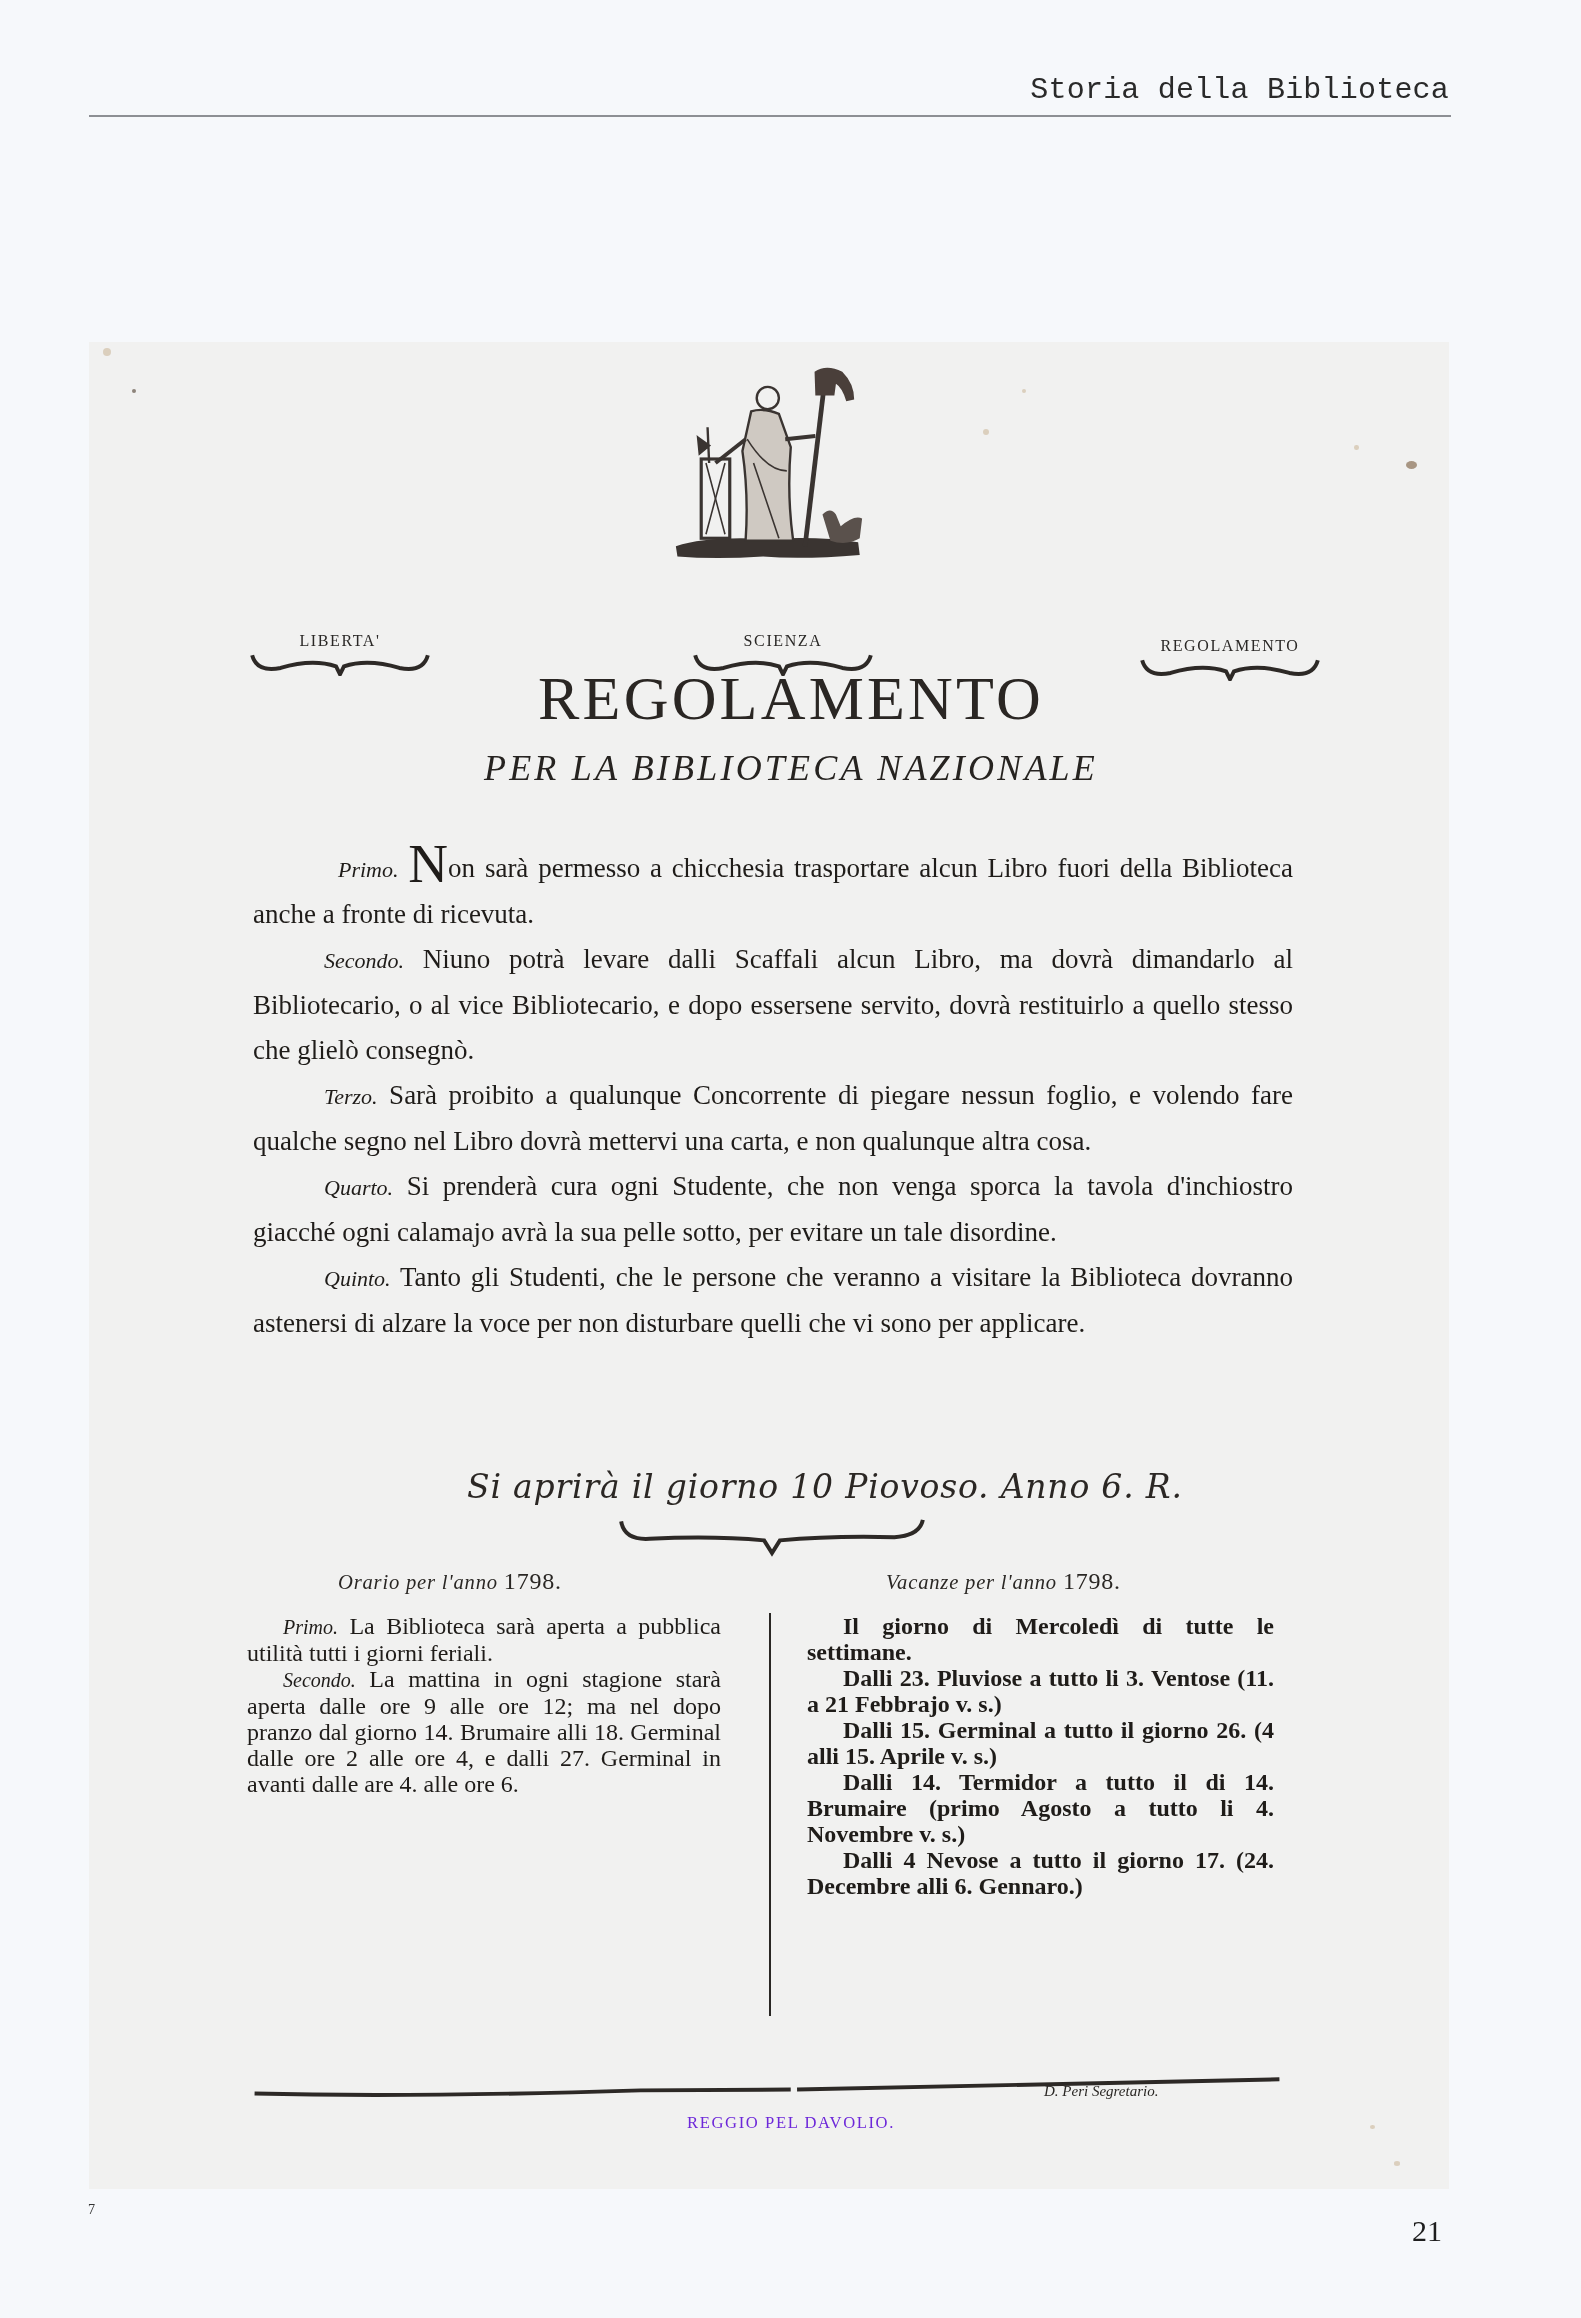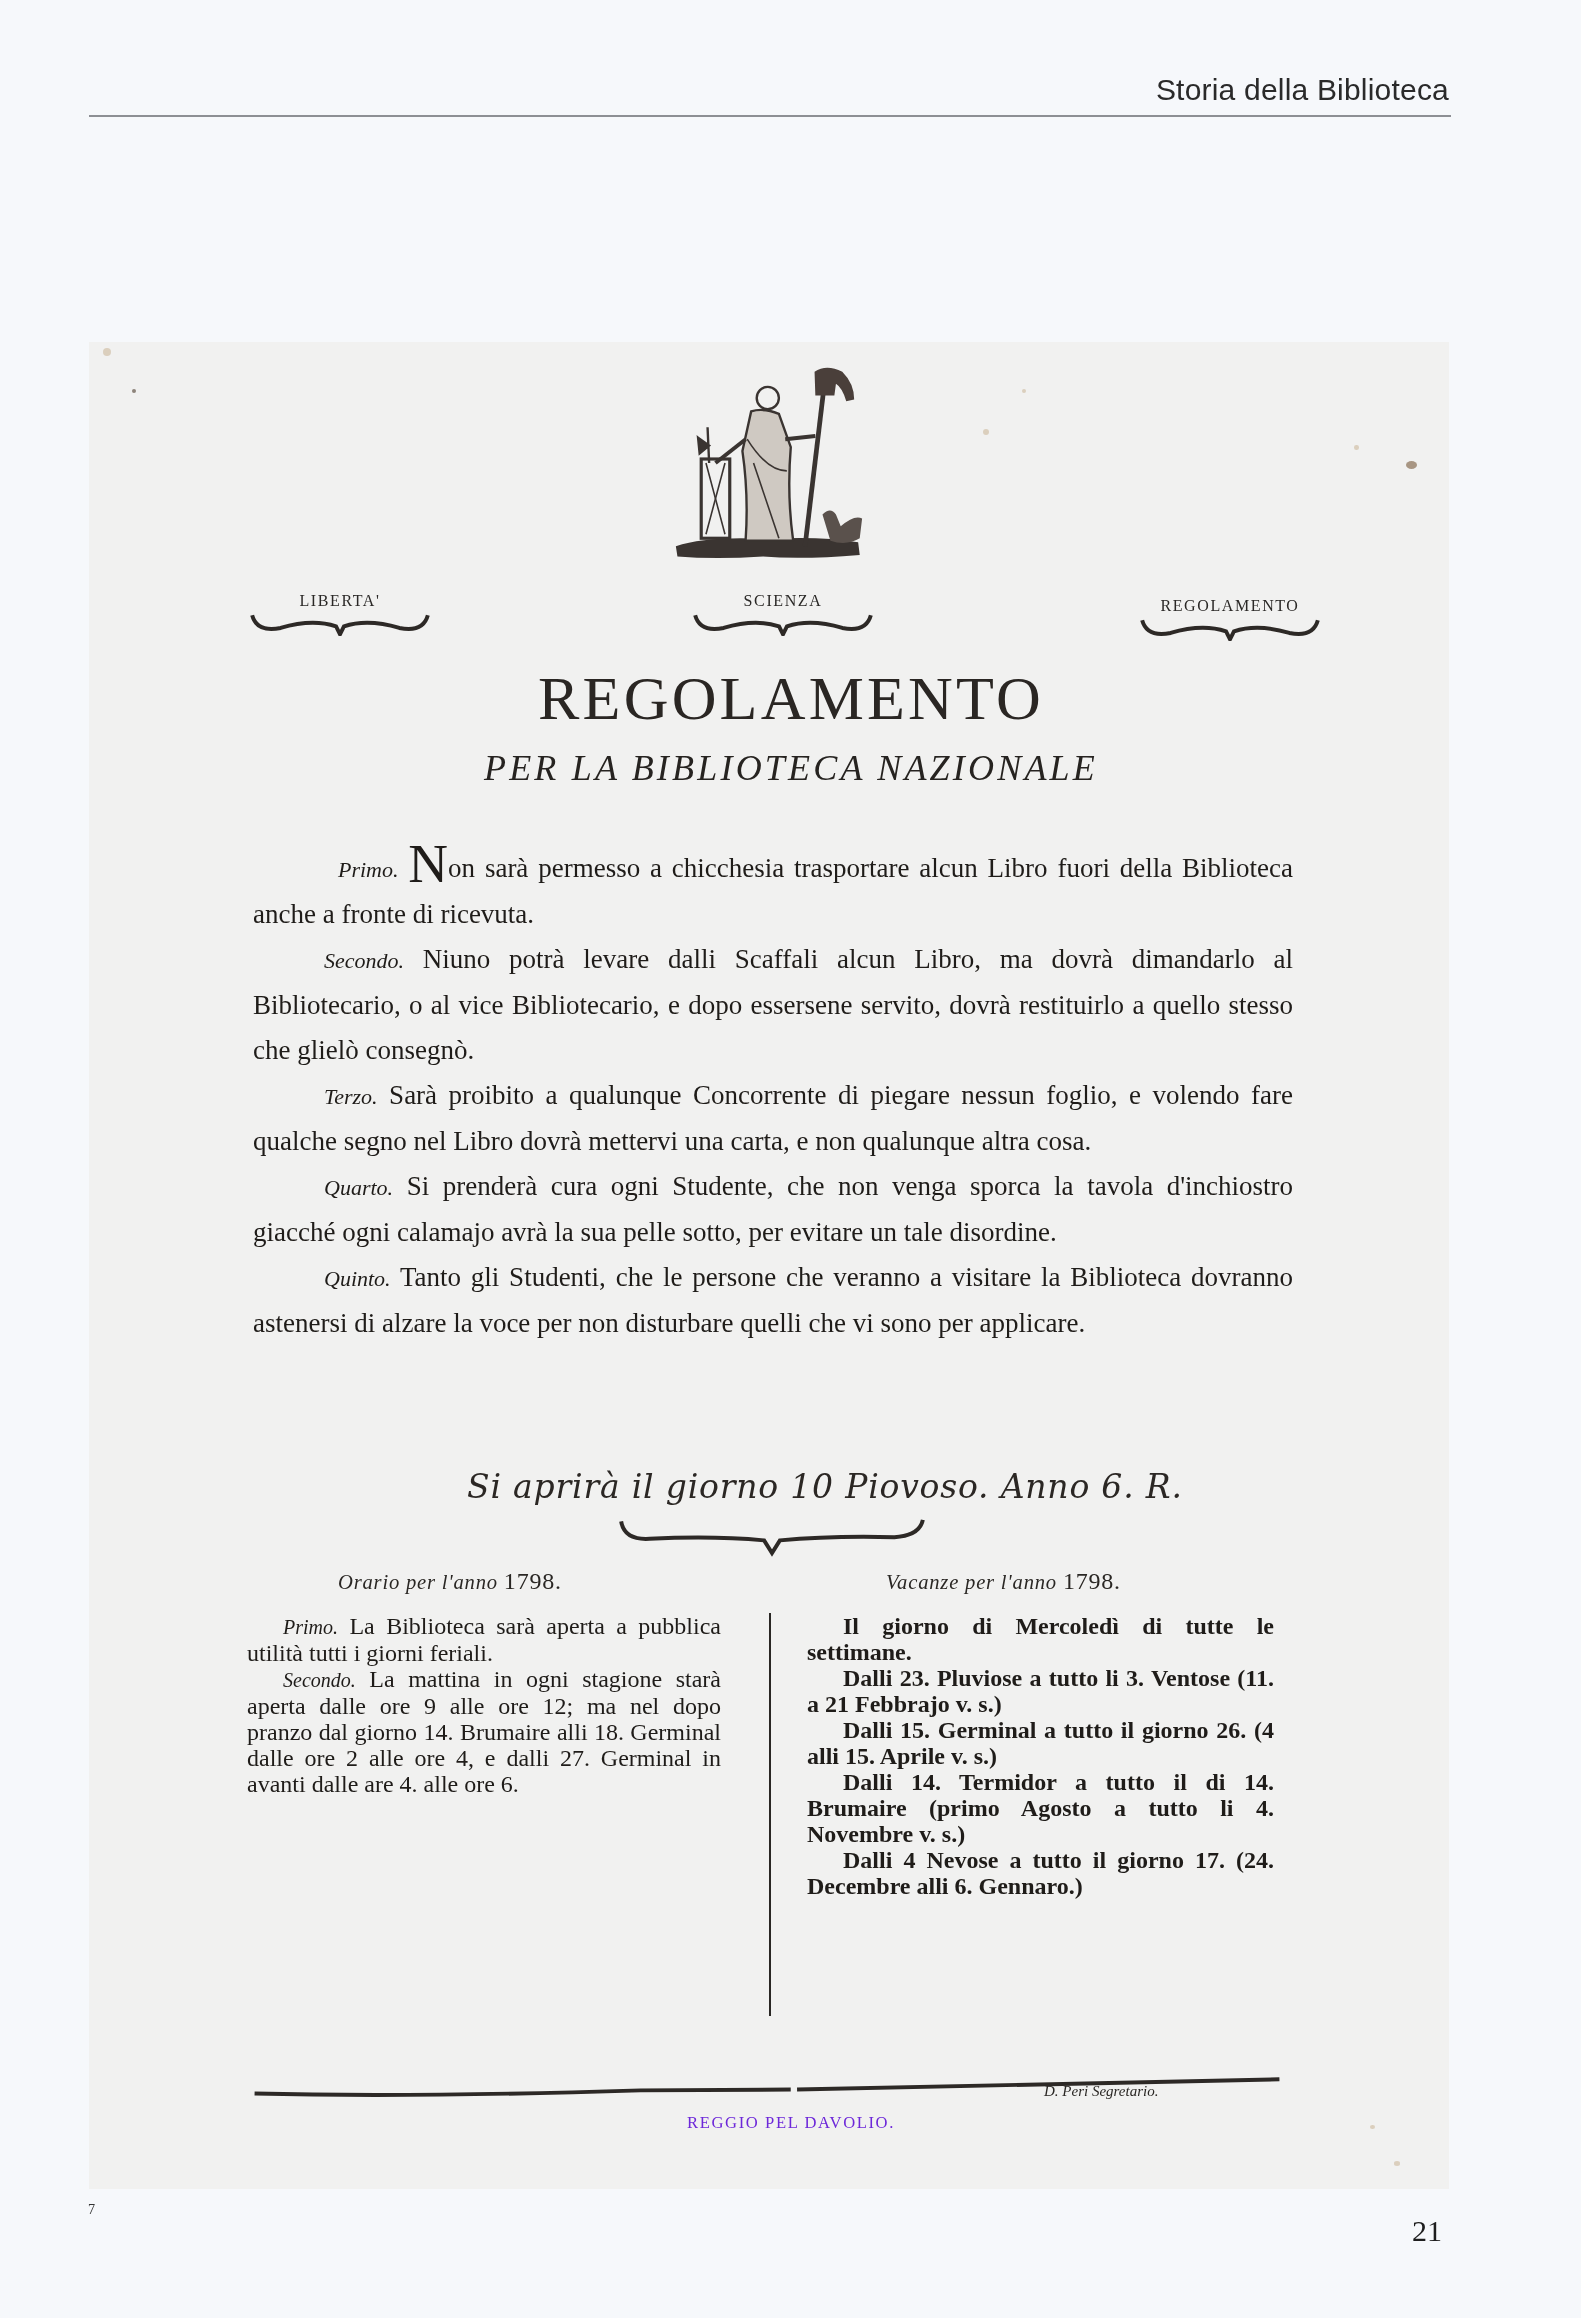--- a/index.html
+++ b/index.html
@@ -6,38 +6,38 @@
   body {
     width: 1582px; height: 2319px;
     background: #f6f8fb;
     position: relative;
     overflow: hidden;
     font-family: "DejaVu Serif", serif;
     color: #1d1b19;
   }
   .running-head {
     position: absolute; right: 133px; top: 73px;
-    font-family: Liberation Sans, sans-serif;
+    font-family: Liberation Mono, monospace;
     font-size: 30px; color: #2a2a2a; letter-spacing: 0.2px;
   }
   .head-rule {
     position: absolute; left: 89px; top: 115px; width: 1362px; height: 1.6px;
     background: #8d8f94;
   }
   .sheet {
     position: absolute; left: 89px; top: 342px; width: 1360px; height: 1847px;
     background: #f1f1f0;
   }
   .sheet .spot { position: absolute; border-radius: 50%; background: #c8b394; opacity: .55; }
 
   .emblem { position: absolute; left: 660px; top: 352px; width: 214px; height: 214px; }
 
   .motto { position: absolute; top: 592px; width: 190px; text-align: center; }
   .motto .label {
-    font-family: "Liberation Serif", serif; font-size: 16px; letter-spacing: 1.6px; color: #2a2826;
+    font-family: "Liberation Serif", serif; font-size: 16px; letter-spacing: 1.6px; color: #2a2826; margin-top: 40px;
   }
   .motto svg { display: block; margin: 1.6px auto 0; }
 
   .title {
     position: absolute; left: 0; right: 0; top: 663px; text-align: center;
     font-family: "Liberation Serif", serif; font-size: 62px; letter-spacing: 3.2px; color: #2a2623;
   }
   .subtitle {
     position: absolute; left: 0; right: 0; top: 747px; text-align: center;
     font-family: "Liberation Serif", serif; font-style: italic; font-size: 36px;

